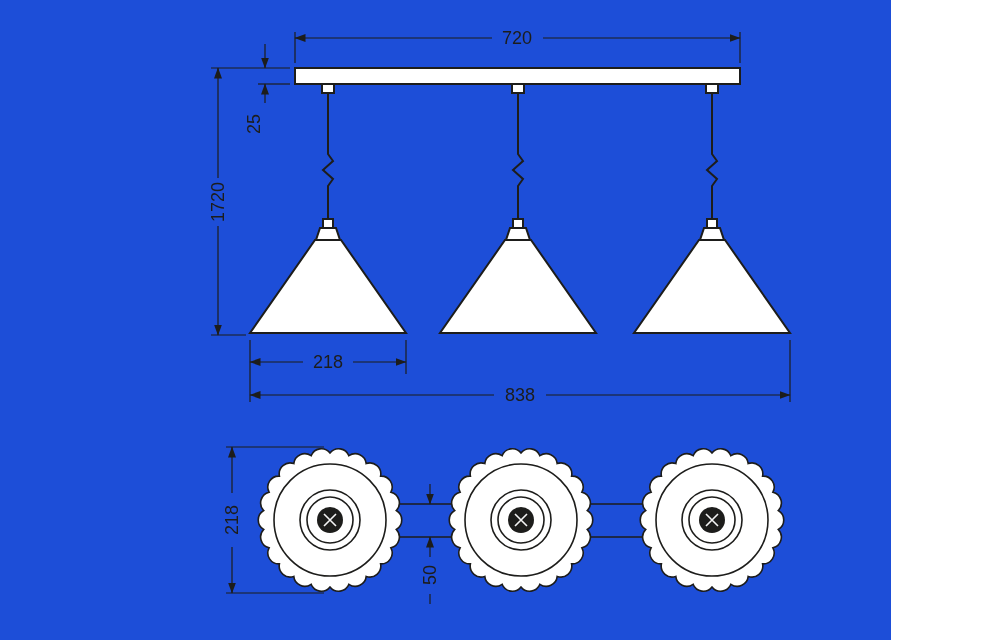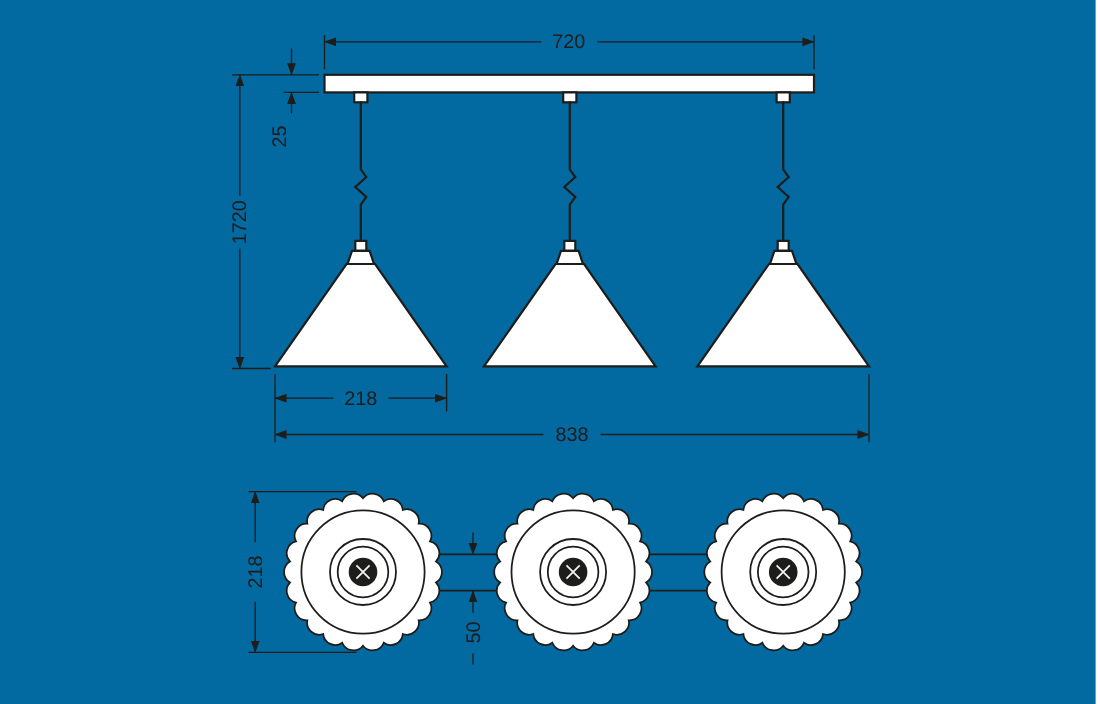--- a/index.html
+++ b/index.html
@@ -1,16 +1,16 @@
 <!DOCTYPE html>
 <html><head>
 <meta charset="utf-8">
 <style>
   html,body{margin:0;padding:0;background:#fff;}
-  .canvas{position:relative;width:996px;height:640px;background:#0369a1;overflow:hidden;}
+  .canvas{position:relative;width:891px;height:640px;background:#1d4ed8;overflow:hidden;}
   svg{display:block;}
   .obj  {stroke:#1d1d1b;stroke-width:2;fill:none;stroke-linejoin:miter;stroke-linecap:square;}
   .objf {stroke:#1d1d1b;stroke-width:2;fill:#ffffff;stroke-linejoin:miter;}
   .obj2 {stroke:#1d1d1b;stroke-width:1.6;fill:#ffffff;}
   .objl {stroke:#1d1d1b;stroke-width:1.6;fill:none;}
   .dim  {stroke:#1d1d1b;stroke-width:1.2;fill:none;}
   .dimtext{font-family:"Liberation Sans", sans-serif;font-size:18px;fill:#1d1d1b;
            text-anchor:middle;dominant-baseline:central;}
   .sock {fill:#1d1d1b;stroke:none;}
   .sockx{stroke:#f4f4f4;stroke-width:1.6;fill:none;}

